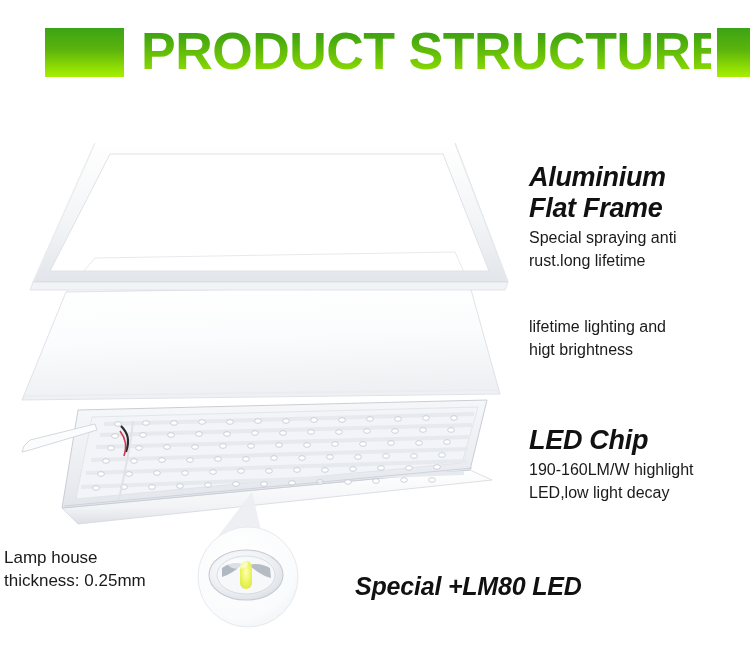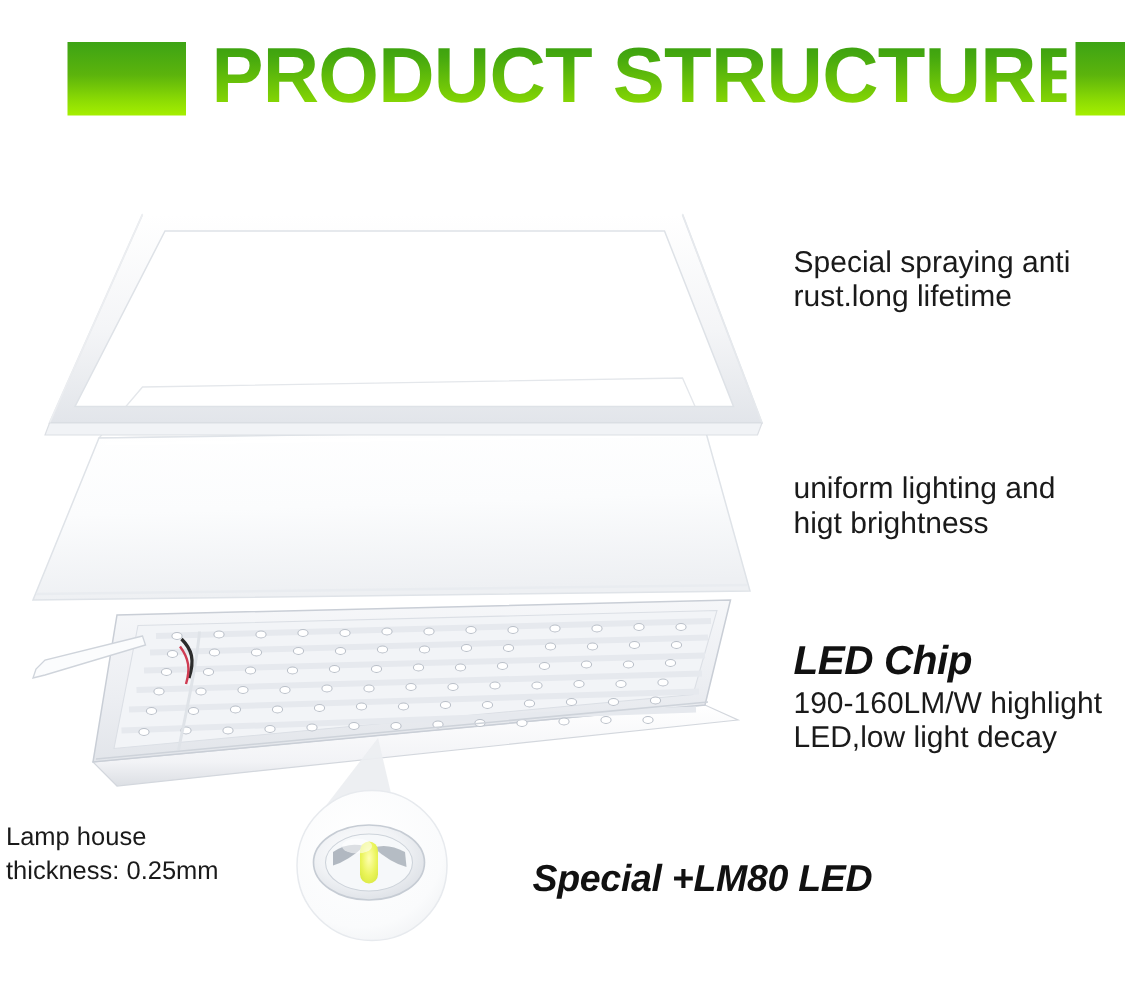--- a/index.html
+++ b/index.html
@@ -60,21 +60,21 @@
   .callout .c-title {
     font-size: 27px;
     font-weight: bold;
     font-style: italic;
     color: #111111;
     line-height: 31px;
     white-space: pre-line;
     letter-spacing: -0.3px;
   }
   .callout .c-desc {
-    font-size: 20px;
+    font-size: 16px;
     color: #1a1a1a;
     line-height: 23px;
     white-space: pre-line;
     margin-top: 2px;
   }
   #callout-frame    { top: 162px; }
   #callout-diffuser { top: 313px; }
   #callout-led      { top: 425px; }
 
   
@@ -290,26 +290,28 @@
       <path d="M 95,143 L 455,143" stroke="#ffffff" stroke-width="2" fill="none"></path>
       <path d="M 33,282 L 508,282" stroke="#d8dce2" stroke-width="1.4" fill="none"></path>
       <path d="M 95,143 L 33,282" stroke="#eceef1" stroke-width="1.2" fill="none"></path>
       <path d="M 455,143 L 508,282" stroke="#e6e9ed" stroke-width="1.2" fill="none"></path>
 
       <path d="M 33,282 L 508,282 L 505,290 L 30,290 Z" fill="#f1f3f6" stroke="#dcdfe4" stroke-width="0.8"></path>
     </g>
   </svg>
 
   <div class="callout" id="callout-frame">
+    <div class="c-title">Aluminium
+Flat Frame</div>
     <div class="c-desc">Special spraying anti
 rust.long lifetime</div>
   </div>
 
   <div class="callout" id="callout-diffuser">
-    <div class="c-desc">uniform lighting and
+    <div class="c-desc">lifetime lighting and
 higt brightness</div>
   </div>
 
   <div class="callout" id="callout-led">
     <div class="c-title">LED Chip</div>
     <div class="c-desc">190-160LM/W highlight
 LED,low light decay</div>
   </div>
 
   <div id="lamp-house-note">Lamp house

